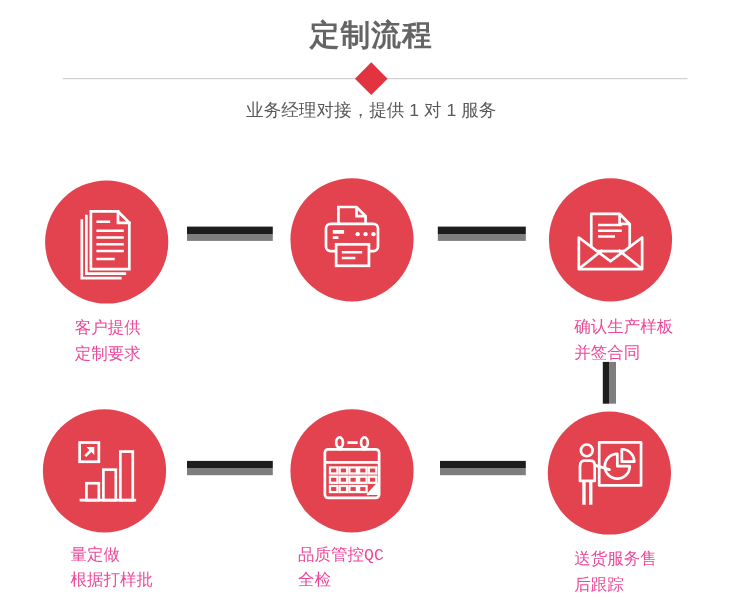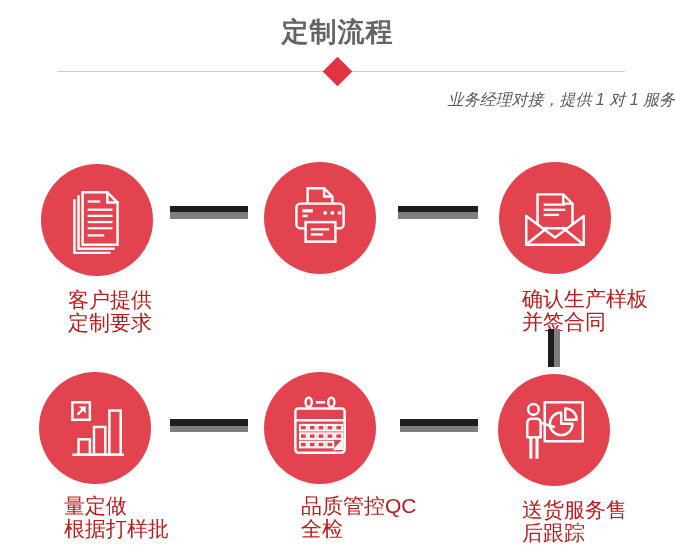--- a/index.html
+++ b/index.html
@@ -11,38 +11,38 @@
     position:absolute; top:14px; left:0; width:100%;
     text-align:center; font-size:27px; font-weight:bold; color:#646464; letter-spacing:1px;
   }
   .divider-line { position:absolute; top:71px; left:57px; width:568px; height:1px; background:#cccccc; }
   .diamond {
     position:absolute; top:61px; left:327px; width:21px; height:21px;
     background:#e23340; transform:rotate(45deg);
   }
   .subtitle {
     position:absolute; top:90px; left:0; width:100%;
-    text-align:right; font-size:16px; color:#595959;font-style:italic;
+    text-align:center; font-size:16px; color:#595959;
   }
   .circle {
     position:absolute; width:112px; height:112px; border-radius:50%;
     background:#e2434e; display:flex; align-items:center; justify-content:center;
   }
   .c1 { left:41px;  top:164px; }
   .c2 { left:264px; top:162px; }
   .c3 { left:499px; top:162px; }
   .c4 { left:39px;  top:372px; }
   .c5 { left:264px; top:372px; }
   .c6 { left:498px; top:374px; }
-  .label { position:absolute; font-size:21px; line-height:23px; color:#b91c1c; }
+  .label { position:absolute; font-size:15px; line-height:23px; color:#ec4899;font-family:Liberation Mono, monospace; }
   .l1 { left:68px;  top:288px; }
   .l2 { left:287px; top:287px; }
   .l3 { left:522px; top:287px; }
   .l4 { left:64px;  top:494px; }
-  .l5 { left:301px; top:494px; }
+  .l5 { left:271px; top:494px; }
   .l6 { left:522px; top:498px; }
   .hconn {
     position:absolute; height:13px;
     background:linear-gradient(to bottom, #1d1d1d 50%, #7e7e7e 50%);
   }
   .hc1 { left:170px; top:206px; width:78px; }
   .hc2 { left:398px; top:206px; width:80px; }
   .hc3 { left:170px; top:419px; width:78px; }
   .hc4 { left:400px; top:419px; width:78px; }
   .vconn {

